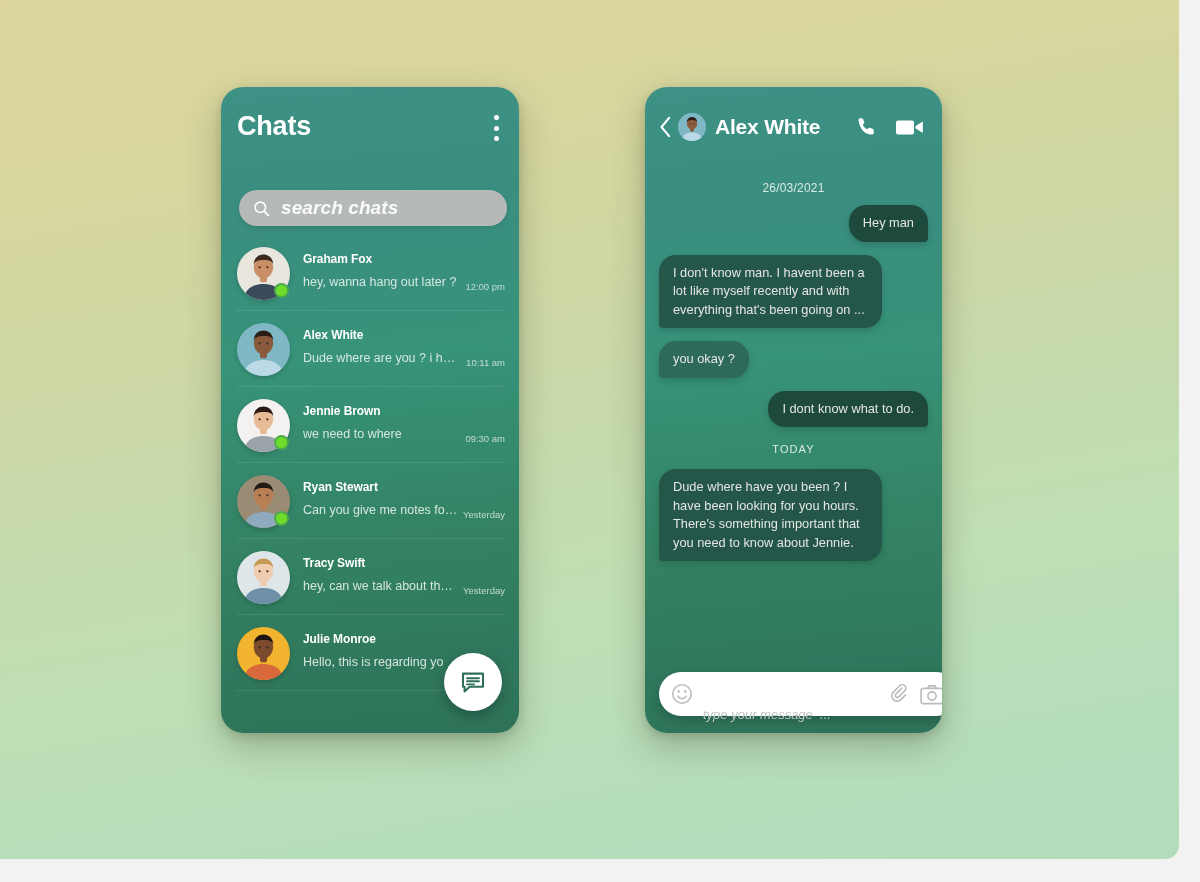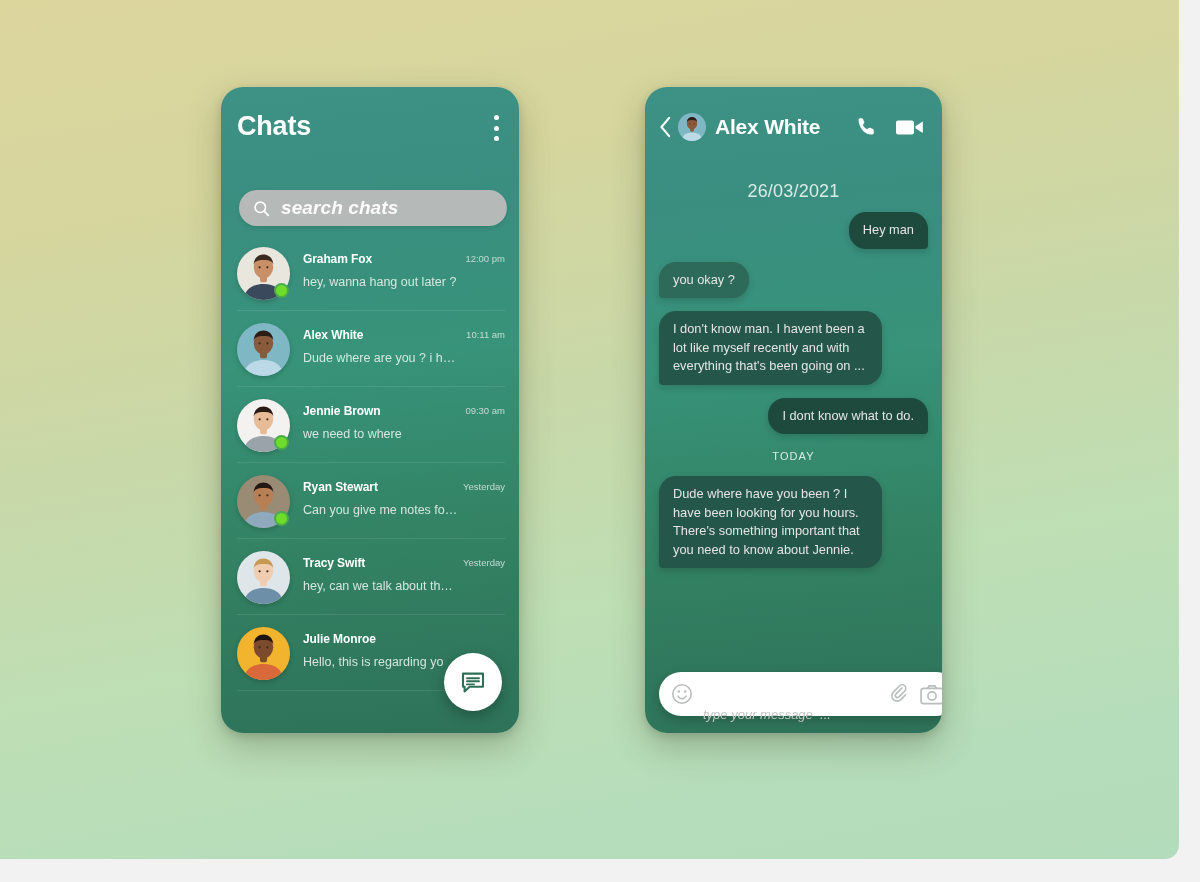--- a/index.html
+++ b/index.html
@@ -90,21 +90,21 @@
     letter-spacing:-.1px; line-height:22px;
     white-space:nowrap; overflow:hidden;
   }
   .chat-preview {
     color:#e2efe9; font-size:12.5px; line-height:18px;
     margin-top:3px; white-space:nowrap; overflow:hidden;
     text-overflow:ellipsis; opacity:.92;
   }
   .chat-time {
     flex:0 0 auto; color:#cfe3da; font-size:9.5px;
-    padding-top:8px; margin-left:4px; white-space:nowrap; opacity:.9;
+    padding-top:8px; margin-left:4px; white-space:nowrap; opacity:.9;margin-top:28px;
   }
 
   .fab {
     position:absolute; right:17px; bottom:22px;
     width:58px; height:58px; border-radius:50%;
     background:#ffffff;
     display:flex; align-items:center; justify-content:center;
     box-shadow:0 5px 14px rgba(0,0,0,.26);
     cursor:pointer;
   }
@@ -120,21 +120,21 @@
     flex:0 0 auto; position:relative; margin-right:9px;
   }
   .conv-name {
     color:#ffffff; font-size:21px; font-weight:bold; letter-spacing:-.2px;
     flex:1 1 auto; white-space:nowrap; overflow:hidden;
   }
   .hdr-ico { flex:0 0 auto; margin-left:16px; cursor:pointer; }
 
   .conv-body { position:absolute; left:0; top:80px; right:0; bottom:78px; padding:0 14px; }
   .day-sep {
-    text-align:center; color:#e3f0ea; font-size:18px;
+    text-align:center; color:#e3f0ea; font-size:12px;
     margin:14px 0 10px 0; letter-spacing:.2px; opacity:.95;
   }
   .day-sep.today { font-size:11px; letter-spacing:1.1px; margin:16px 0 14px 0; }
 
   .msg-row { display:flex; margin-bottom:13px; }
   .msg-row.out { justify-content:flex-end; }
   .msg-row.in  { justify-content:flex-start; }
   .bubble {
     max-width:83%; padding:9px 14px;
     font-size:12.8px; line-height:18.5px; color:#e5e5e5;
@@ -353,24 +353,24 @@
       </svg>
     </div>
 
     <div class="conv-body">
       <div class="day-sep">26/03/2021</div>
       <div id="msgs-before">
           <div class="msg-row out">
             <div class="bubble out">Hey man</div>
           </div>
           <div class="msg-row in">
+            <div class="bubble in dark">I don't know man. I havent  been a lot like myself recently and with everything that's been going on ...</div>
+          </div>
+          <div class="msg-row in">
             <div class="bubble in">you okay ?</div>
-          </div>
-          <div class="msg-row in">
-            <div class="bubble in dark">I don't know man. I havent  been a lot like myself recently and with everything that's been going on ...</div>
           </div>
           <div class="msg-row out">
             <div class="bubble out">I dont know what to do.</div>
           </div>
         </div>
       <div class="day-sep today">TODAY</div>
       <div id="msgs-today">
           <div class="msg-row in">
             <div class="bubble in dark">Dude where have you been ?  I have been looking for you hours. There's something important that you need to know about Jennie.</div>
           </div>

